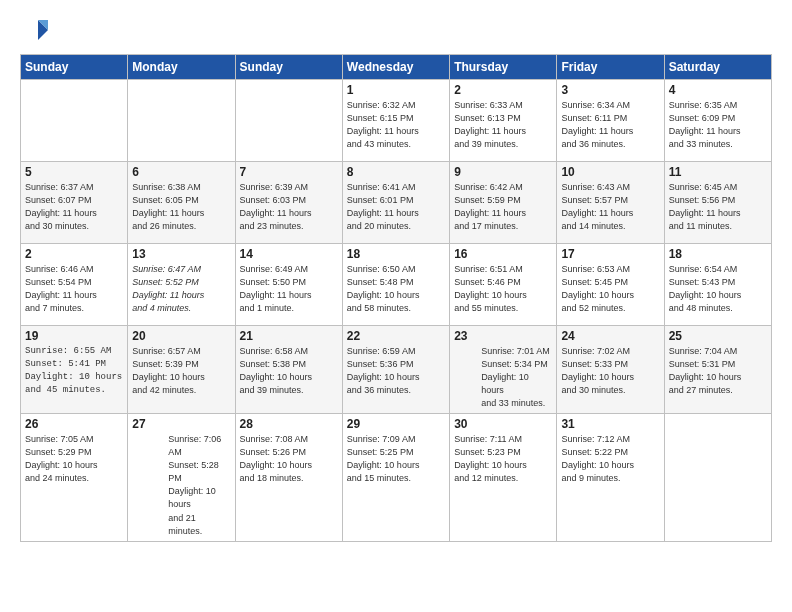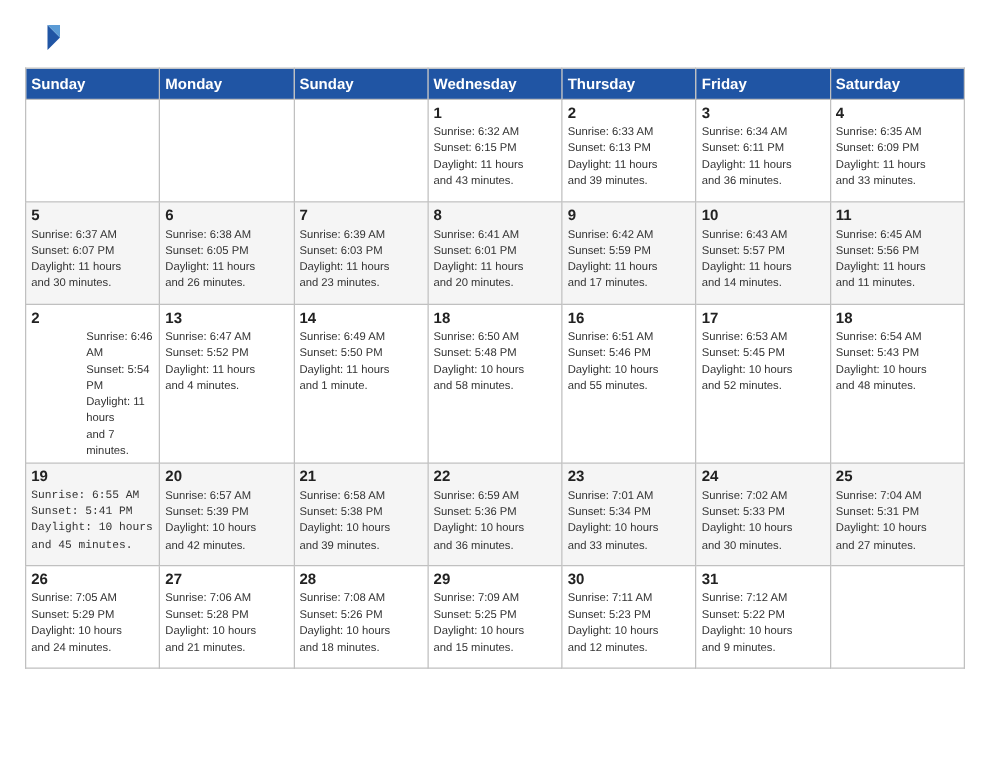--- a/index.html
+++ b/index.html
@@ -206,28 +206,28 @@
             <span class="day-num">11</span>
             <div class="day-detail" style="white-space: pre-line;">Sunrise: 6:45 AM
 Sunset: 5:56 PM
 Daylight: 11 hours
 and 11 minutes.</div>
           </td>
         </tr>
         <tr>
           <td>
             <span class="day-num">2</span>
-            <div class="day-detail" style="white-space: pre-line; margin-left: 44px;">Sunrise: 6:46 AM
+            <div class="day-detail" style="white-space: pre-line;">Sunrise: 6:46 AM
 Sunset: 5:54 PM
 Daylight: 11 hours
 and 7 minutes.</div>
           </td>
           <td>
             <span class="day-num">13</span>
-            <div class="day-detail" style="white-space: pre-line;">Sunrise: 6:47 AM
+            <div class="day-detail" style="white-space: pre-line; font-style: italic;">Sunrise: 6:47 AM
 Sunset: 5:52 PM
 Daylight: 11 hours
 and 4 minutes.</div>
           </td>
           <td>
             <span class="day-num">14</span>
             <div class="day-detail" style="white-space: pre-line;">Sunrise: 6:49 AM
 Sunset: 5:50 PM
 Daylight: 11 hours
 and 1 minute.</div>
@@ -285,21 +285,21 @@
           </td>
           <td>
             <span class="day-num">22</span>
             <div class="day-detail" style="white-space: pre-line;">Sunrise: 6:59 AM
 Sunset: 5:36 PM
 Daylight: 10 hours
 and 36 minutes.</div>
           </td>
           <td>
             <span class="day-num">23</span>
-            <div class="day-detail" style="white-space: pre-line;">Sunrise: 7:01 AM
+            <div class="day-detail" style="white-space: pre-line; margin-left: 27px;">Sunrise: 7:01 AM
 Sunset: 5:34 PM
 Daylight: 10 hours
 and 33 minutes.</div>
           </td>
           <td>
             <span class="day-num">24</span>
             <div class="day-detail" style="white-space: pre-line;">Sunrise: 7:02 AM
 Sunset: 5:33 PM
 Daylight: 10 hours
 and 30 minutes.</div>
@@ -315,21 +315,21 @@
         <tr>
           <td>
             <span class="day-num">26</span>
             <div class="day-detail" style="white-space: pre-line;">Sunrise: 7:05 AM
 Sunset: 5:29 PM
 Daylight: 10 hours
 and 24 minutes.</div>
           </td>
           <td>
             <span class="day-num">27</span>
-            <div class="day-detail" style="white-space: pre-line;">Sunrise: 7:06 AM
+            <div class="day-detail" style="white-space: pre-line; margin-left: 36px;">Sunrise: 7:06 AM
 Sunset: 5:28 PM
 Daylight: 10 hours
 and 21 minutes.</div>
           </td>
           <td>
             <span class="day-num">28</span>
             <div class="day-detail" style="white-space: pre-line;">Sunrise: 7:08 AM
 Sunset: 5:26 PM
 Daylight: 10 hours
 and 18 minutes.</div>

